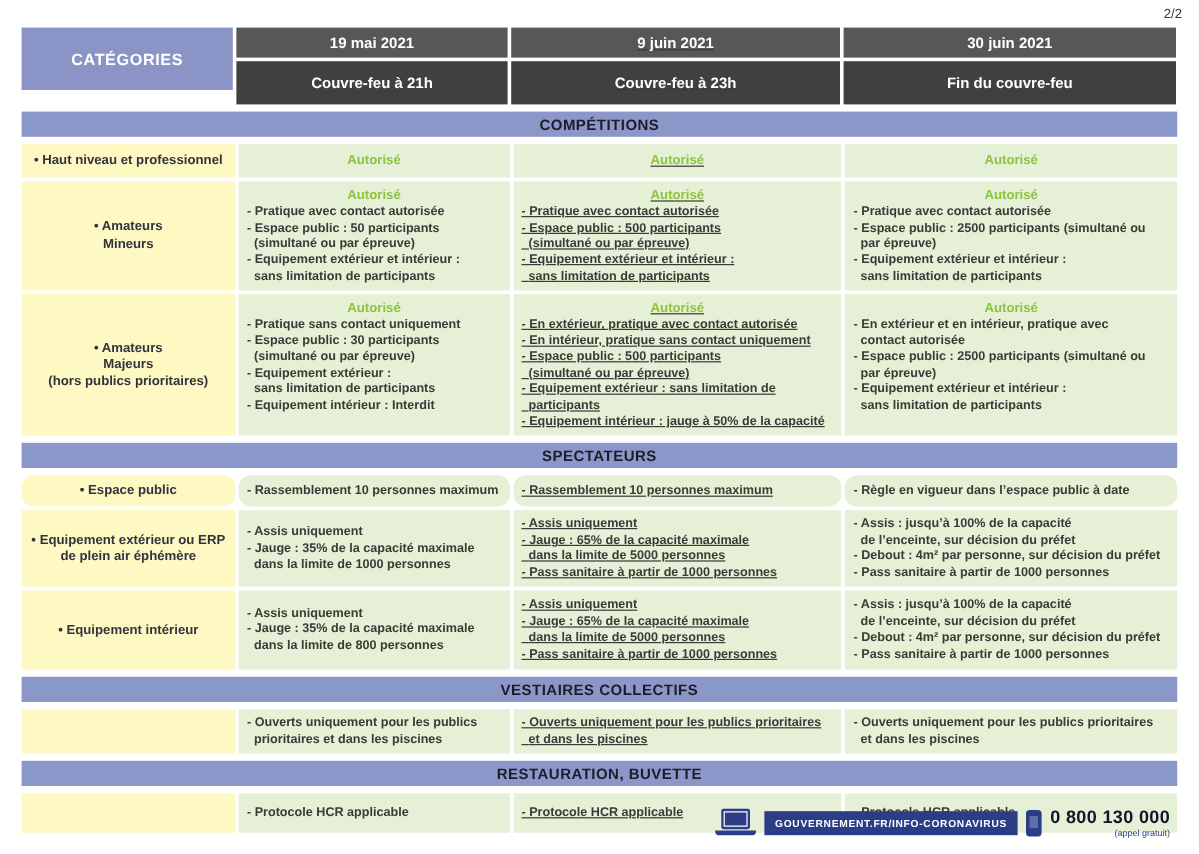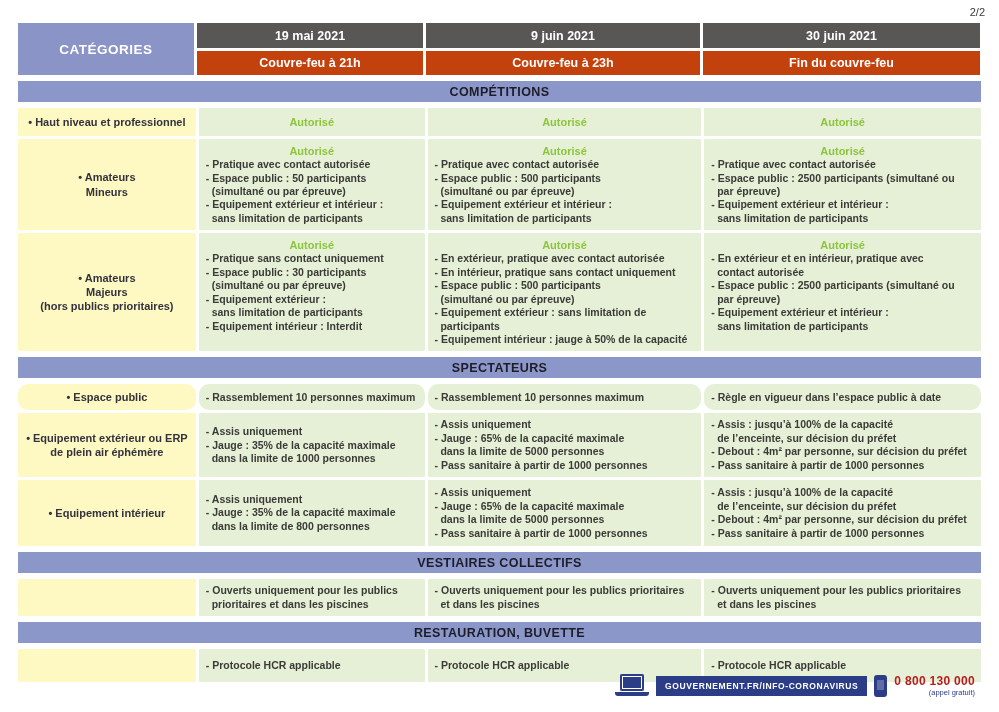--- a/index.html
+++ b/index.html
@@ -7,35 +7,35 @@
   body { font-family: "Liberation Sans", sans-serif; color: #3b3a37; position: relative; }
 
   .page-num { position: absolute; top: 6px; right: 14px; font-size: 11px; color: #3b3a37; }
 
   .tbl { position: absolute; top: 23px; left: 18px; width: 963px; }
 
   .trow { display: flex; gap: 3px; margin-bottom: 3px; }
   .cell { border-radius: 1px; }
   .lab  { width: 178px; background: #fef9c3; display: flex; align-items: center; justify-content: center;
           text-align: center; font-weight: 700; font-size: 11px; color: #33323d; white-space: pre-wrap; line-height: 1.3; padding: 3px 6px; }
-  .c1 { width: 226px; } .c2 { width: 274px; } .c3 { width: 277px; }
+  .c1 { width: 226px; } .c2 { width: 274px; text-decoration: underline; } .c3 { width: 277px; }
   .body-cell { background: #e6f0d7; padding: 5px 7px; font-size: 10.5px; font-weight: 700; line-height: 1.28;
                display: flex; flex-direction: column; justify-content: center; }
   .status { text-align: center; color: #8cc43c; font-weight: 700; font-size: 11px; }
   .items { white-space: pre-wrap; color: #3b3a37; }
   .items:empty { display: none; }
 
   
   .hdr { display: flex; gap: 3px; margin-bottom: 3px; }
   .cat-cell { width: 176px; height: 52px; background: #8a94c6; color: #ffffff; font-weight: 700;
               font-size: 13.5px; letter-spacing: .5px; display: flex; align-items: center; justify-content: center; }
   .hcol { display: flex; flex-direction: column; gap: 3px; }
   .date-cell { height: 25px; background: #595656; color: #ffffff; font-weight: 700; font-size: 12.5px;
                display: flex; align-items: center; justify-content: center; }
-  .curfew-cell { height: 24px; background: #c2410c; color: #ffffff; font-weight: 700; font-size: 12.5px;
+  .curfew-cell { height: 36px; background: #404040; color: #ffffff; font-weight: 700; font-size: 12.5px;
                  display: flex; align-items: center; justify-content: center; }
 
   .secbar { width: 963px; height: 21px; background: #8b96c9; margin: 6px 0; display: flex; align-items: center;
             justify-content: center; color: #1d1d29; font-weight: 700; font-size: 12.5px; letter-spacing: .4px; }
 
   
   .r-haut .cell   { min-height: 28px; }
   .r-min .cell    { min-height: 90px; }
   .r-maj .cell    { min-height: 113px; }
   .r-esp .cell    { min-height: 26px; border-radius: 10px; }
@@ -49,21 +49,21 @@
   .footer { position: absolute; right: 24px; bottom: 14px; display: flex; align-items: center; gap: 7px; }
   .laptop { width: 34px; height: 24px; position: relative; flex: 0 0 auto; }
   .laptop .screen { position: absolute; left: 5px; top: 0; width: 24px; height: 17px; background: #2c3d87; border-radius: 2px;
                     box-shadow: inset 0 0 0 2px #2c3d87, inset 0 0 0 3px #ffffff; }
   .laptop .base { position: absolute; left: 0; top: 18px; width: 34px; height: 4px; background: #2c3d87; border-radius: 0 0 3px 3px; }
   .site-pill { background: #2c3d87; color: #ffffff; font-size: 8.5px; font-weight: 700; letter-spacing: .6px;
                padding: 5px 9px; white-space: nowrap; }
   .phone-ic { width: 13px; height: 22px; border: 2px solid #2c3d87; border-radius: 3px; position: relative; background: #2c3d87; flex: 0 0 auto; }
   .phone-ic::after { content: ""; position: absolute; left: 1px; top: 3px; right: 1px; bottom: 5px; background: #ffffff; opacity: .25; }
   .phone-wrap { display: flex; flex-direction: column; align-items: flex-end; line-height: 1; }
-  .phone-num { color: #b91c1c; font-weight: 700; font-size: 12px; letter-spacing: .3px; }
+  .phone-num { color: #0f172a; font-weight: 700; font-size: 15px; letter-spacing: .3px; }
   .phone-note { color: #2c3d87; font-size: 7.5px; margin-top: 2px; }
 </style>
 </head>
 <body>
 
 <div class="page-num">2/2</div>
 
 <div class="tbl">
 
   <div class="hdr">

